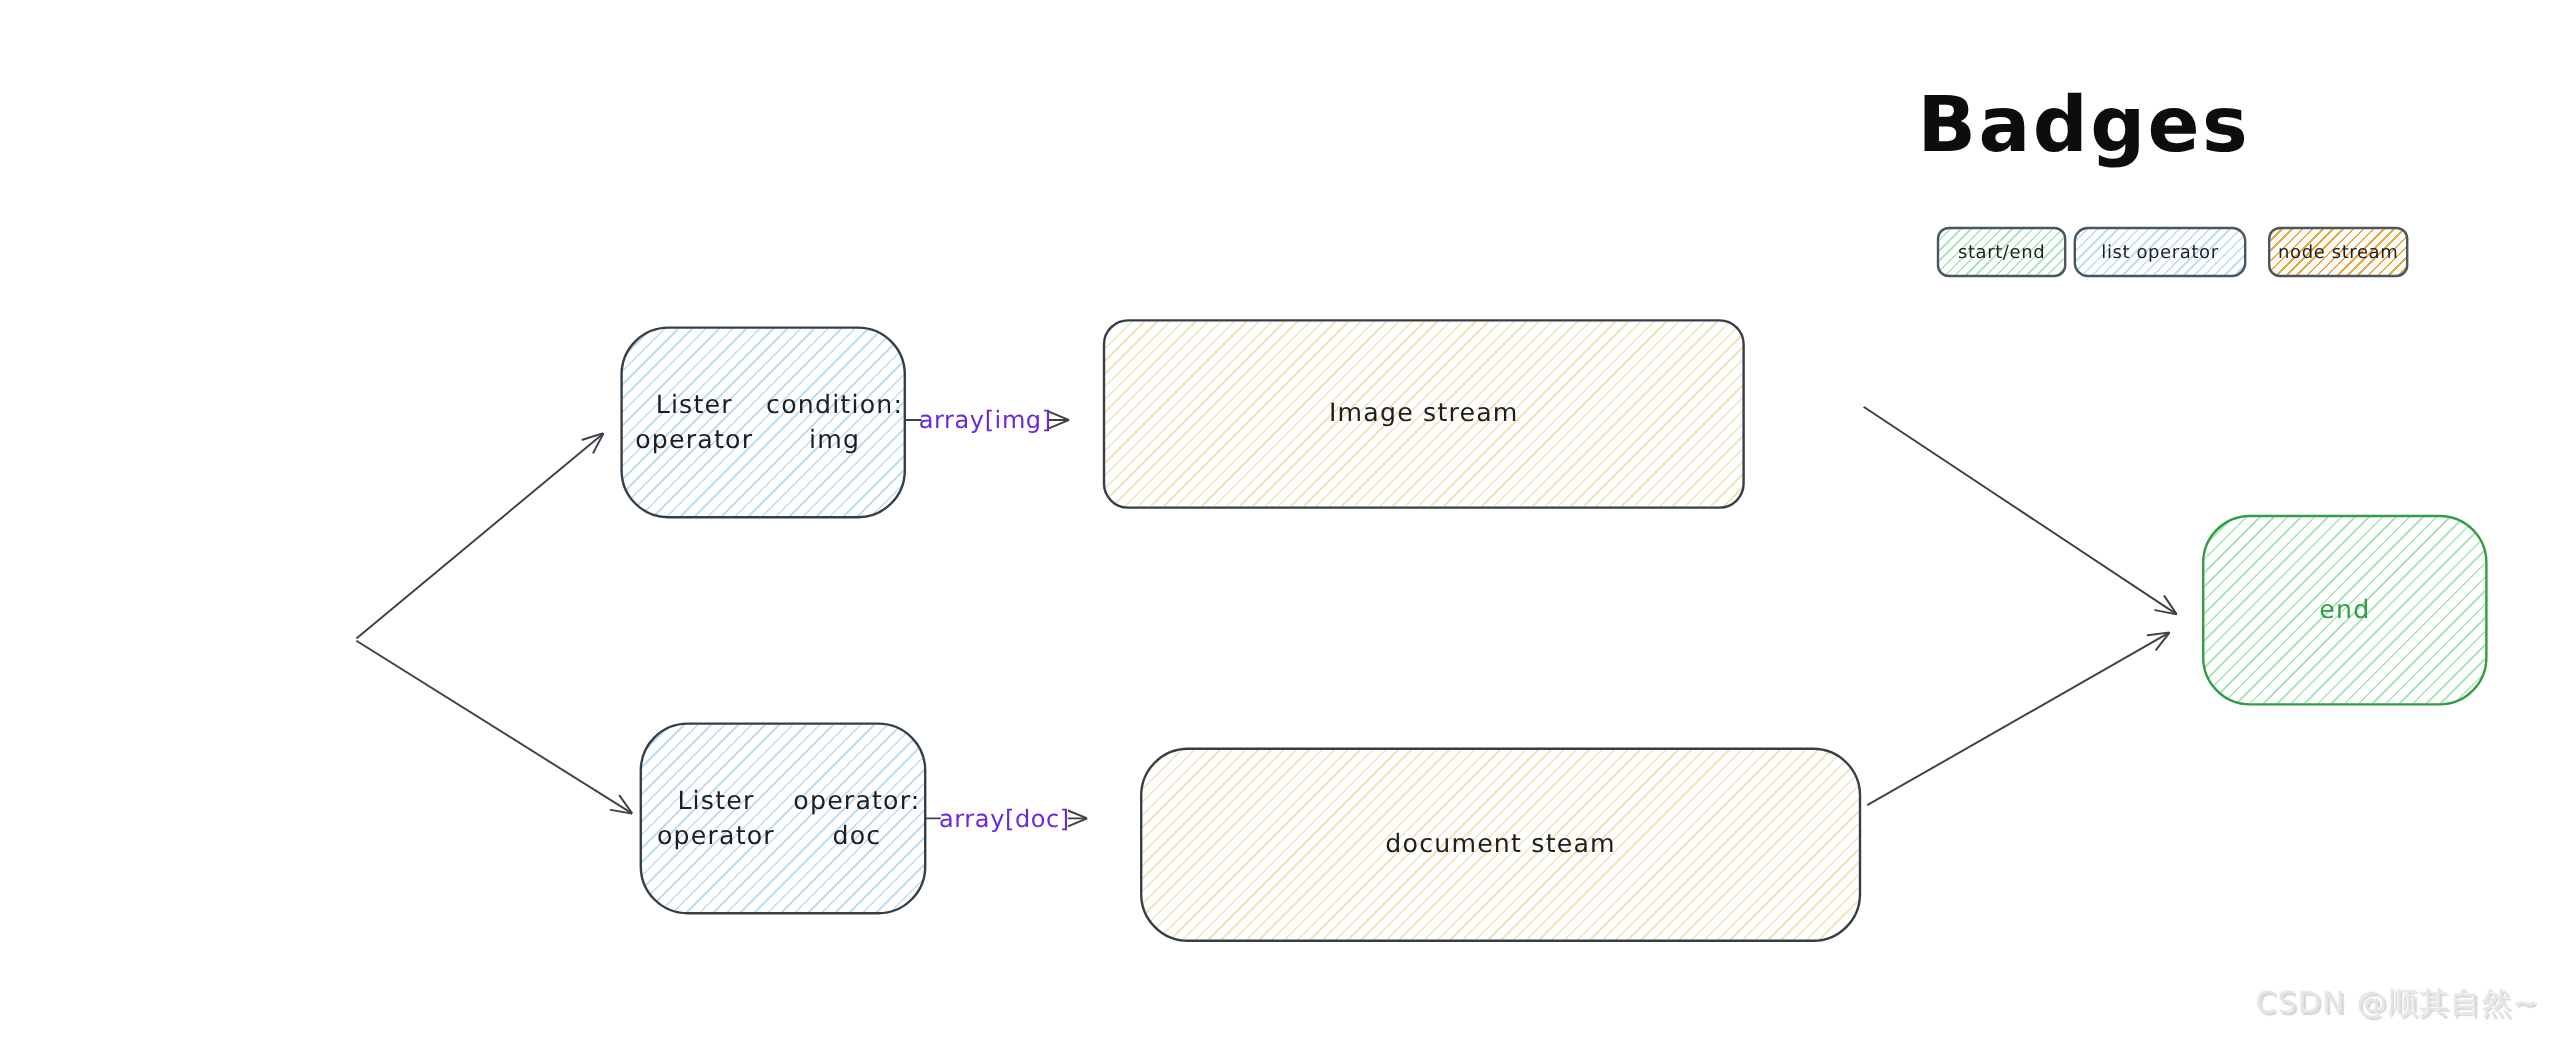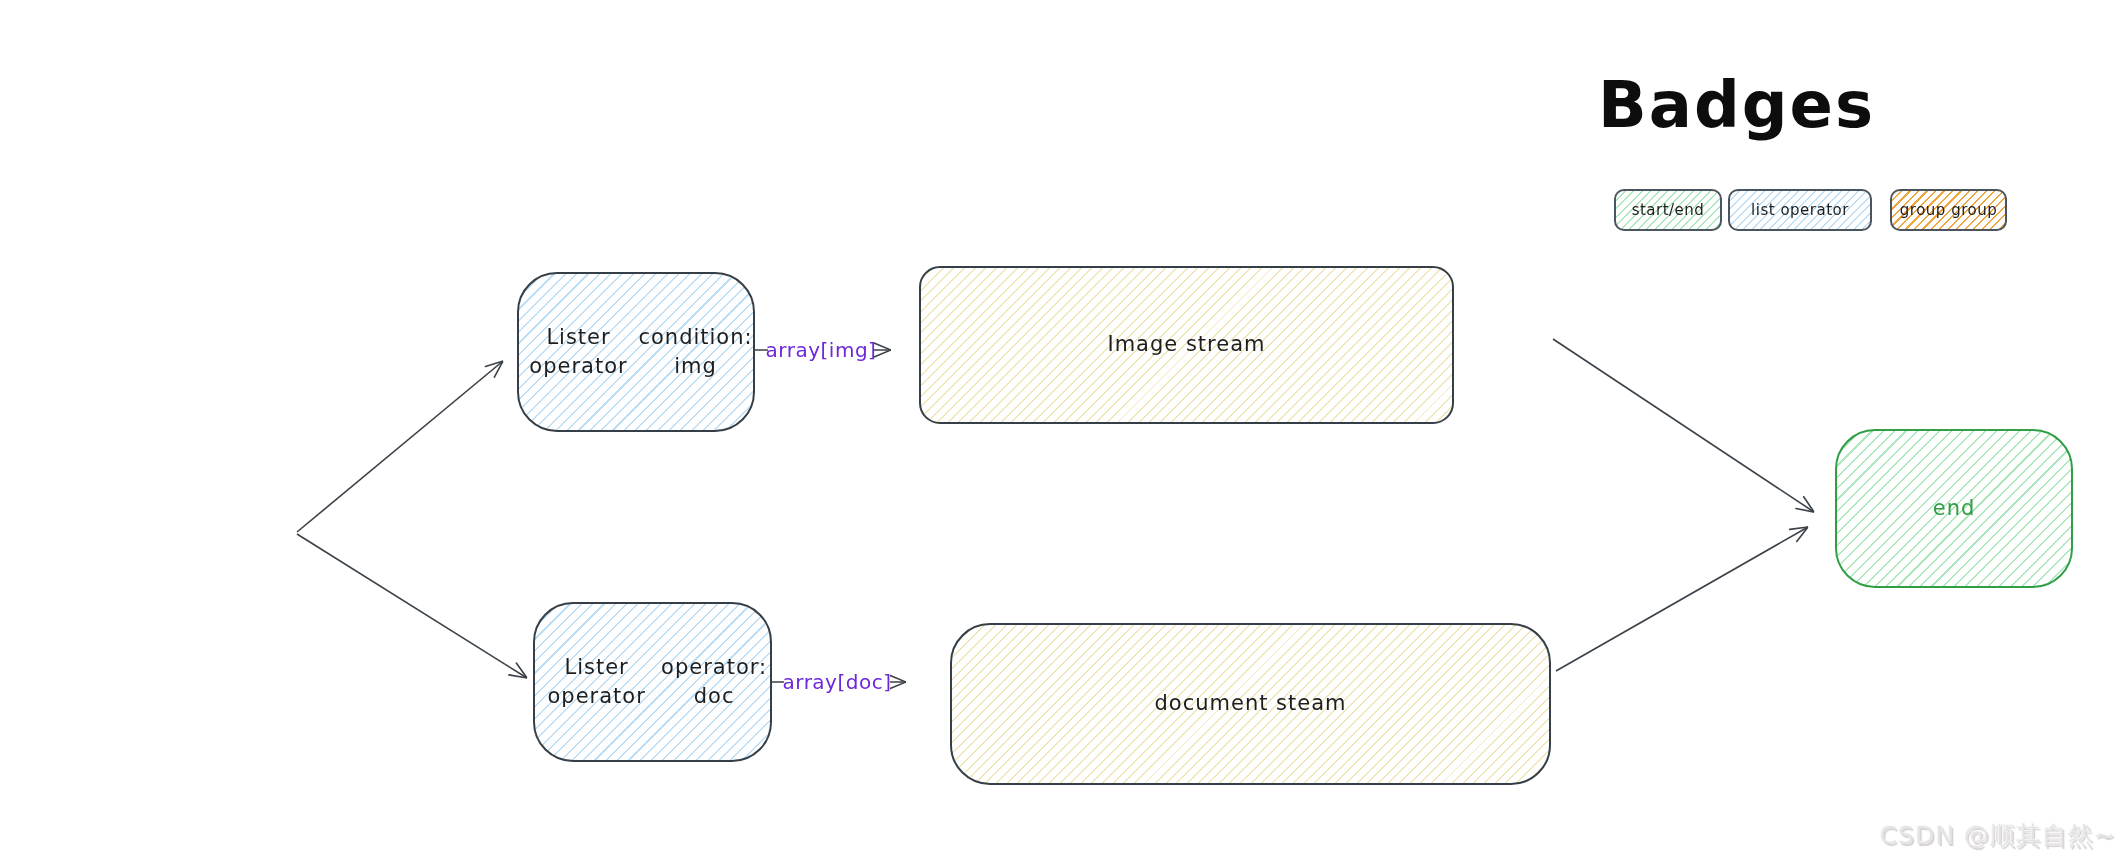--- a/index.html
+++ b/index.html
@@ -95,20 +95,21 @@
     letter-spacing: 0.5px;
   }
   #badge-start-end {
     left: 1603px; top: 189px; width: 108px;
     background: repeating-linear-gradient(135deg, #aee7bc 0px, #aee7bc 1.4px, rgba(255,255,255,0) 1.4px, rgba(255,255,255,0) 6px);
     margin-left: 11px;
   }
   #badge-list-operator {
     left: 1728px; top: 189px; width: 144px;
     background: repeating-linear-gradient(135deg, #bedff5 0px, #bedff5 1.4px, rgba(255,255,255,0) 1.4px, rgba(255,255,255,0) 6px);
+    border-radius: 12px;
   }
   #badge-node-group {
     left: 1890px; top: 189px; width: 117px;
     background: repeating-linear-gradient(135deg, #f0a63e 0px, #f0a63e 1.5px, rgba(255,255,255,0) 1.5px, rgba(255,255,255,0) 6px);
   }
 
   
   .watermark {
     position: absolute;
     right: 12px;
@@ -172,17 +173,17 @@
   <div class="node green" id="node-end">
     <span>end</span>
   </div>
 
   <div class="edge-label" id="edge-label-img">array[img]</div>
   <div class="edge-label" id="edge-label-doc">array[doc]</div>
 
   <div class="legend-title">Badges</div>
   <div class="badge" id="badge-start-end">start/end</div>
   <div class="badge" id="badge-list-operator">list operator</div>
-  <div class="badge" id="badge-node-group">group group</div>
+  <div class="badge" id="badge-node-group">node stream</div>
 
   <div class="watermark">CSDN @顺其自然~</div>
 
 </div>
 
 </body></html>

